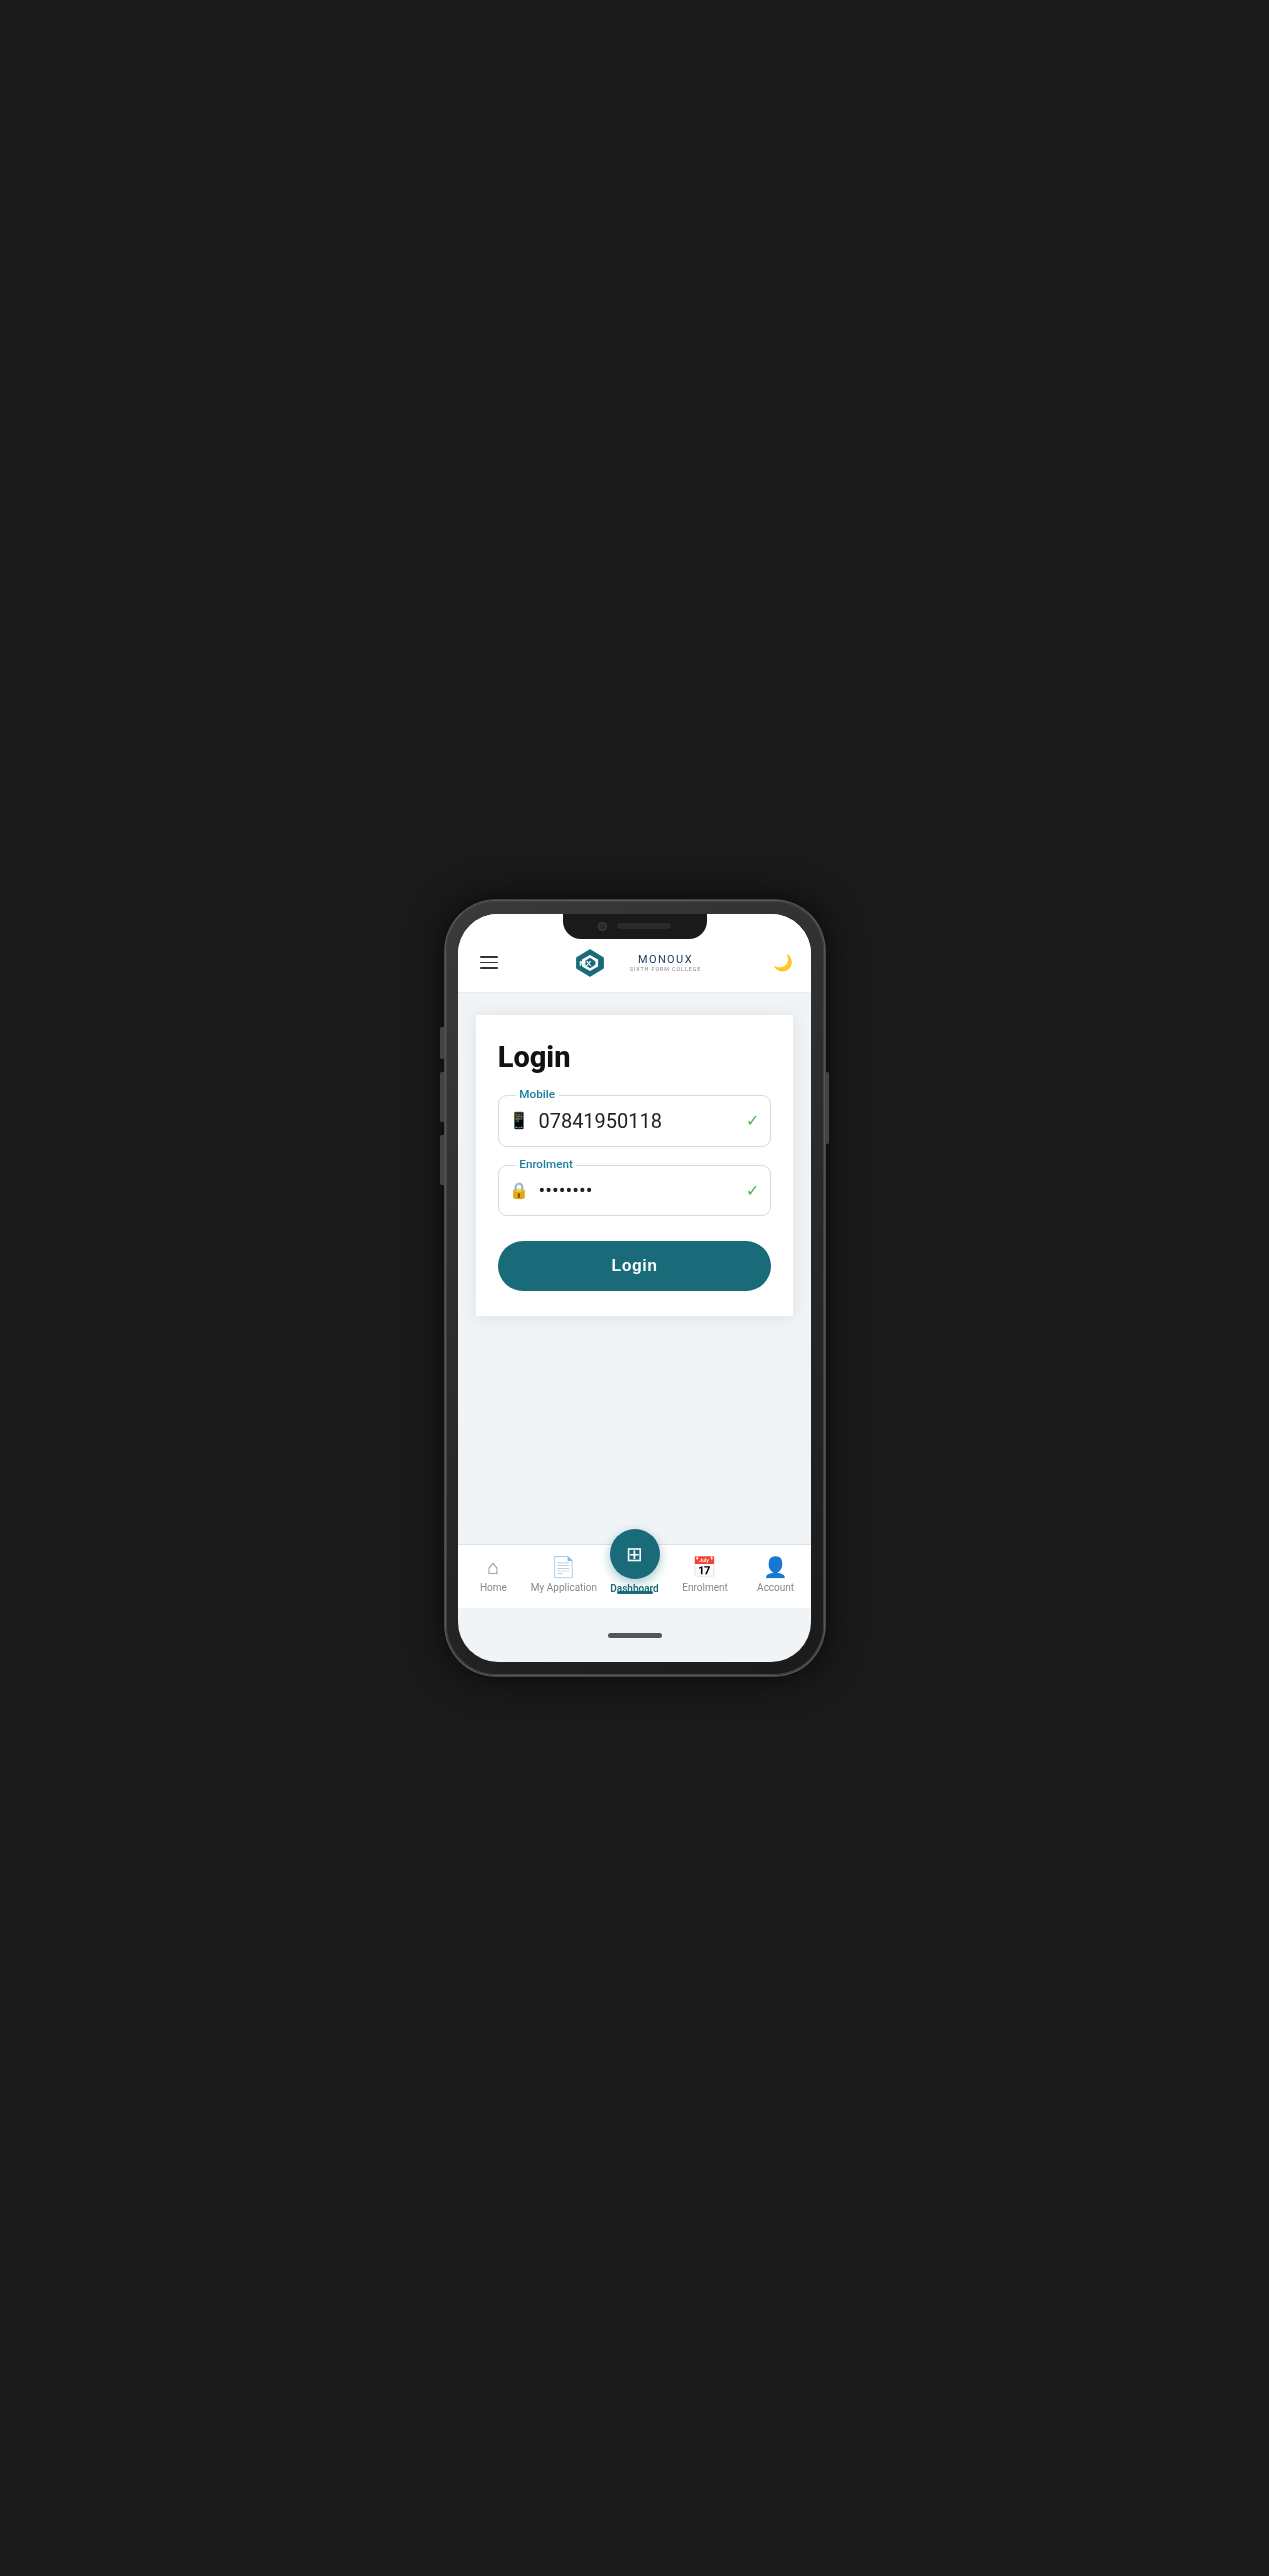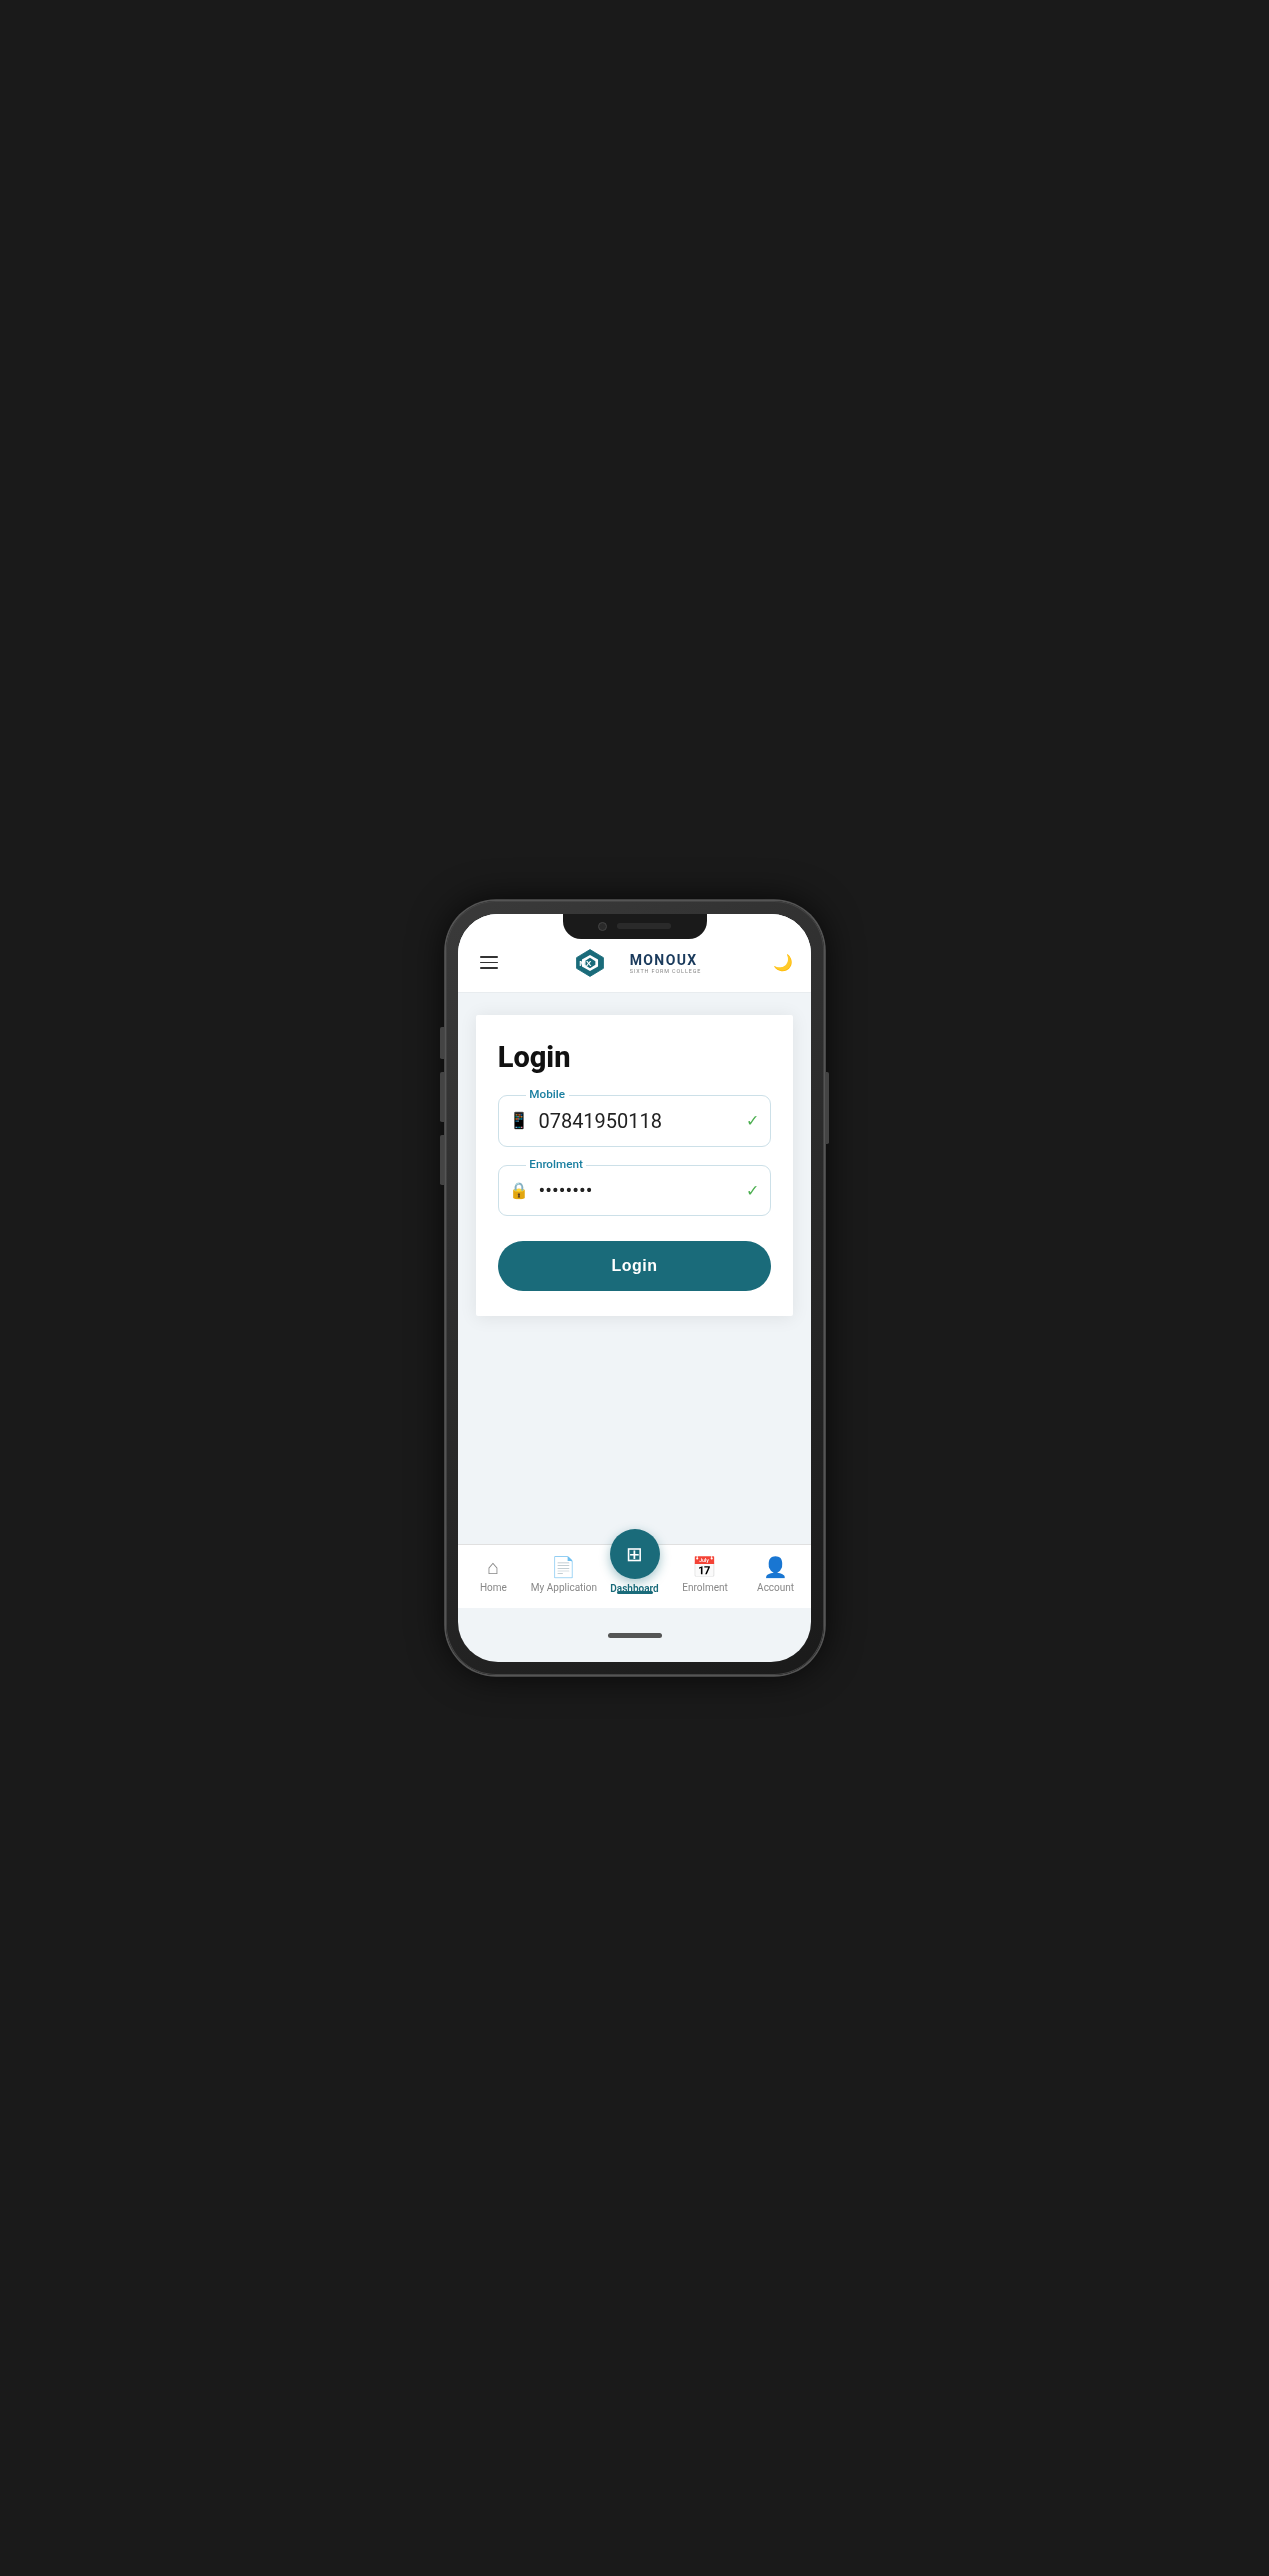--- a/index.html
+++ b/index.html
@@ -134,21 +134,21 @@
       margin-bottom: 18px;
       position: relative;
     }
 
     .field-label {
       font-size: 11.7px;
       color: #1a7fa0;
       font-weight: 500;
       position: absolute;
       top: -8px;
-      left: 28px;
+      left: 18px;
       background: #fff;
       padding: 0 3.6px;
     }
 
     .field-input-row {
       border: 1.4px solid #cce0e8;
       border-radius: 9px;
       padding: 12.6px 10.8px;
       display: flex;
       align-items: center;
@@ -367,21 +367,21 @@
         </div>
 
         <div class="logo-svg-wrapper">
           <svg width="34" height="34" viewBox="0 0 38 38">
             <polygon points="19,4 34,13 34,25 19,34 4,25 4,13" fill="#1a6b7a" stroke="#1a6b7a" stroke-width="1"></polygon>
             <polygon points="19,10 28,15 28,23 19,28 10,23 10,15" fill="white"></polygon>
             <polygon points="19,13 25,17 25,21 19,25 13,21 13,17" fill="#1a6b7a"></polygon>
             <text x="7" y="22" font-size="9" fill="white" font-weight="bold" font-family="Arial">MX</text>
           </svg>
           <div style="display:flex;flex-direction:column;margin-left:3.6px;">
-            <span style="font-size:14px;font-weight:700;color:#1a3a5c;letter-spacing:1.4px;">MONOUX</span>
+            <span style="font-size:11px;font-weight:400;color:#1a3a5c;letter-spacing:1.4px;text-align:center;">MONOUX</span>
             <span style="font-size:5.4px;color:#888;letter-spacing:0.9px;">SIXTH FORM COLLEGE</span>
           </div>
         </div>
 
         <div class="dark-mode-btn">🌙</div>
       </div>
 
       <div class="app-content">
 
         <div class="login-card">

